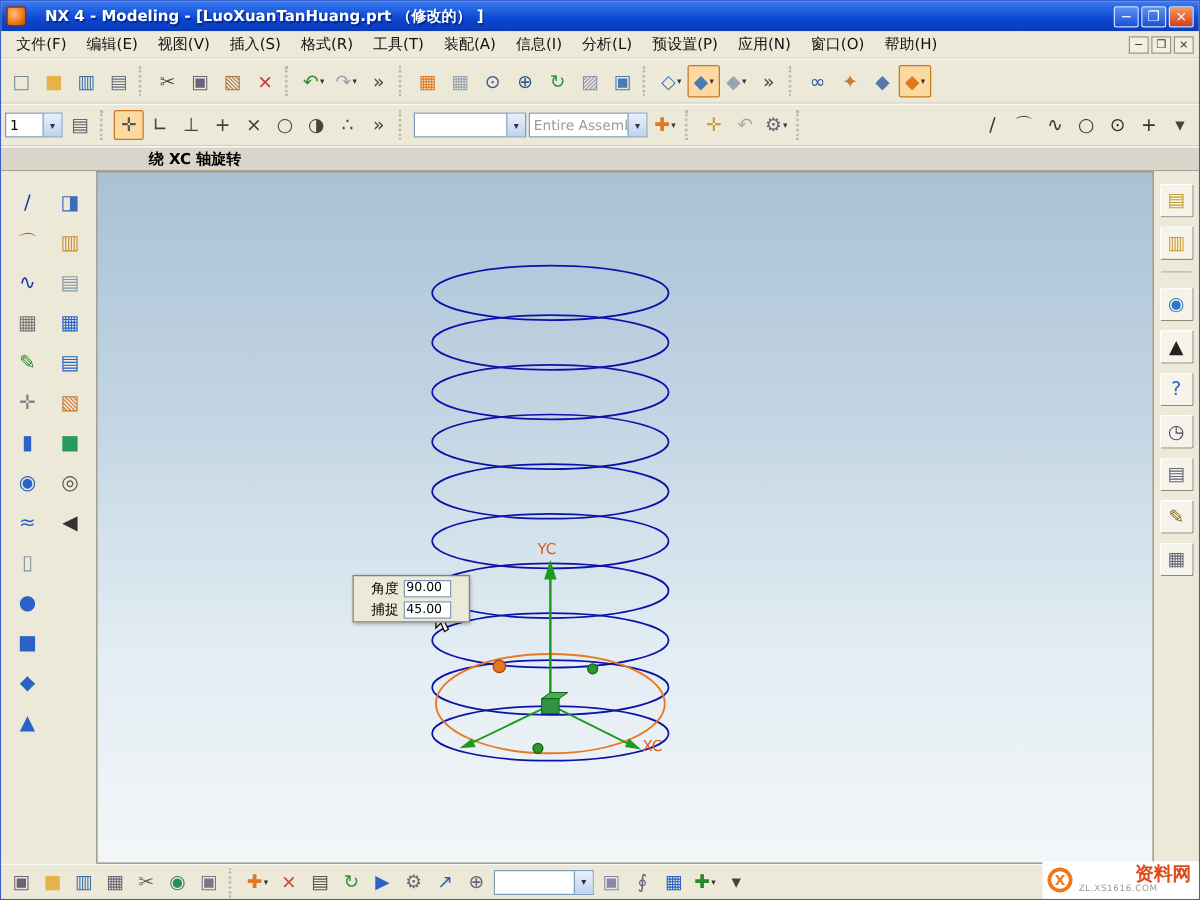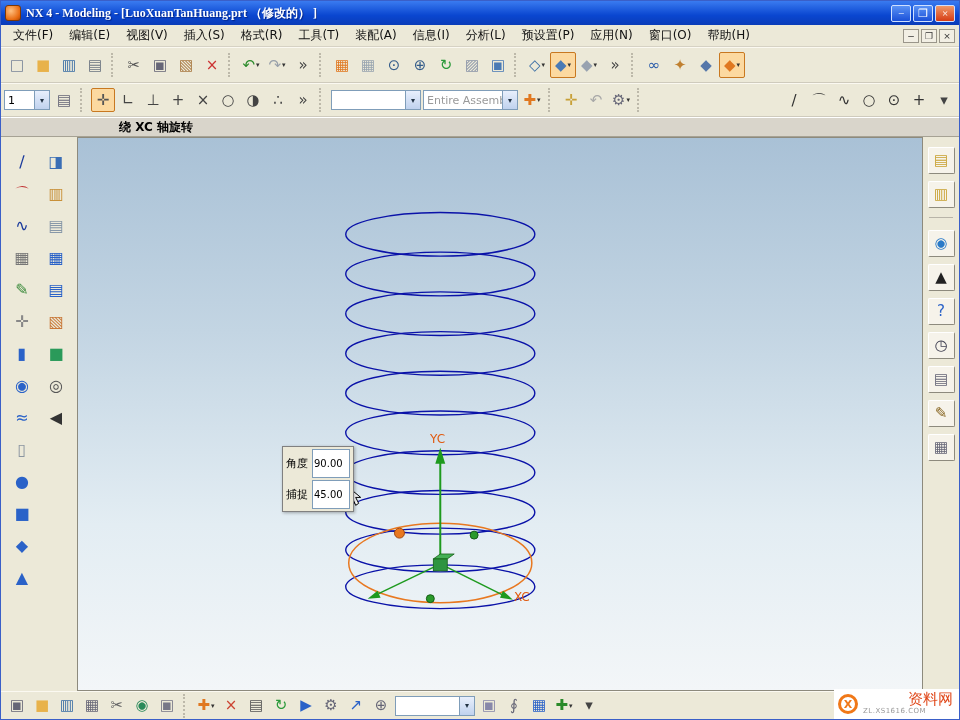--- a/index.html
+++ b/index.html
@@ -1,20 +1,20 @@
 <!DOCTYPE html>
 <html><head>
 <meta charset="utf-8">
 <style>
   * { box-sizing: border-box; margin: 0; padding: 0; }
   html,body { width:960px; height:720px; overflow:hidden; font-family:"DejaVu Sans",sans-serif; font-size:12px; }
   .window { position:relative; width:960px; height:720px; background:#ece9d8; display:flex; flex-direction:column; border:1px solid #3a5fc8; }
 
   
-  .titlebar { height:24px; flex:0 0 24px; background:linear-gradient(180deg,#3a7bf0 0%,#0a46d0 60%,#0a3cb8 100%); display:flex; align-items:center; padding:0 4px; gap:5px; color:#fff;font-family:Liberation Serif, serif; }
+  .titlebar { height:24px; flex:0 0 24px; background:linear-gradient(180deg,#3a7bf0 0%,#0a46d0 60%,#0a3cb8 100%); display:flex; align-items:center; padding:0 4px; gap:15px; color:#fff; }
   .app-icon { width:16px; height:16px; border-radius:3px; background:radial-gradient(circle at 35% 35%,#ffc080,#e86a10 70%,#a84808); border:1px solid #7a3808; }
   .title-text { font-weight:bold; font-size:12px; white-space:nowrap; overflow:hidden; text-shadow:1px 1px 1px #00248a; }
   .win-controls { margin-left:auto; display:flex; gap:2px; }
   .winbtn { width:20px; height:17px; border:1px solid #cfe0ff; border-radius:2px; background:linear-gradient(180deg,#5a92f5,#1a50d8); color:#fff; font-size:11px; line-height:15px; text-align:center; }
   .winbtn.close { background:linear-gradient(180deg,#f09868,#d63c14); }
 
   
   .menubar { height:22px; flex:0 0 22px; background:#ece9d8; display:flex; align-items:center; padding:0 4px; border-bottom:1px solid #d6d2c4; }
   .menu-items { display:flex; align-items:center; }
   .menu-item { padding:2px 8px; color:#111; white-space:nowrap; }
@@ -50,31 +50,31 @@
   .lcol { display:flex; flex-direction:column; align-items:center; gap:6px; width:30px; }
   .left-rail .glyph { font-size:16px; }
 
   .right-rail { width:36px; flex:0 0 36px; background:#ece9d8; display:flex; flex-direction:column; align-items:center; gap:7px; padding-top:10px; }
   .right-rail .tbtn { width:27px; height:27px; background:#f6f3ea; border:1px solid #fff; border-right-color:#8d8a7d; border-bottom-color:#8d8a7d; }
   .right-rail .tsep { width:24px; height:4px; margin:2px 0; border-left:none; border-top:1px solid #b8b4a8; }
 
   .canvas { flex:1; position:relative; background:linear-gradient(180deg,#a9c1d6 0%,#c3d5e3 35%,#e3edf3 70%,#f3f6f8 100%); border:1px solid #8d8a7d; overflow:hidden; }
   .csvg { position:absolute; inset:0; width:100%; height:100%; }
   .axis-label { position:absolute; color:#e05a10; font-size:12px; font-weight:normal; }
-  .dyn-input { position:absolute; left:204px; top:308px; background:#ece9d8; border:1px solid #808080; box-shadow:1px 1px 3px rgba(0,0,0,.3); padding:2px 3px; display:grid; grid-template-columns:auto auto; gap:2px 4px; align-items:center; font-size:11px; }
-  .di-field { width:38px; height:29px; font-size:10px; font-family:"DejaVu Sans",sans-serif; border:1px solid #7f9db9; background:#fff; padding:0 1px; }
+  .dyn-input { position:absolute; left:204px; top:322px; background:#ece9d8; border:1px solid #808080; box-shadow:1px 1px 3px rgba(0,0,0,.3); padding:2px 14px; display:grid; grid-template-columns:auto auto; gap:2px 4px; align-items:center; font-size:11px; }
+  .di-field { width:38px; height:14px; font-size:10px; font-family:"DejaVu Sans",sans-serif; border:1px solid #7f9db9; background:#fff; padding:0 1px; }
 
   
   .bottombar { height:28px; flex:0 0 28px; background:#ece9d8; border-top:1px solid #fbf9f1; display:flex; align-items:center; padding:0 4px; gap:2px; }
 
   
   .watermark { position:absolute; right:0; bottom:0; height:30px; background:#fff; display:flex; align-items:center; gap:5px; padding:2px 6px 2px 4px; z-index:50; }
   .wm-logo { width:20px; height:20px; border:3px solid #f07818; border-radius:50%; color:#f07818; font-weight:bold; font-size:11px; display:flex; align-items:center; justify-content:center; }
   .wm-text { display:flex; flex-direction:column; line-height:1.05; }
-  .wm-name { color:#e0481a; font-weight:normal; font-size:15px;margin-left:45px; }
+  .wm-name { color:#e0481a; font-weight:bold; font-size:15px;margin-left:45px; }
   .wm-url { color:#999; font-size:7px; letter-spacing:.5px; }
 </style>
 </head>
 <body>
 
 <div class="window">
 
   <div class="titlebar">
     <span class="app-icon"></span>
     <span class="title-text">NX 4 - Modeling - [LuoXuanTanHuang.prt （修改的） ]</span>

